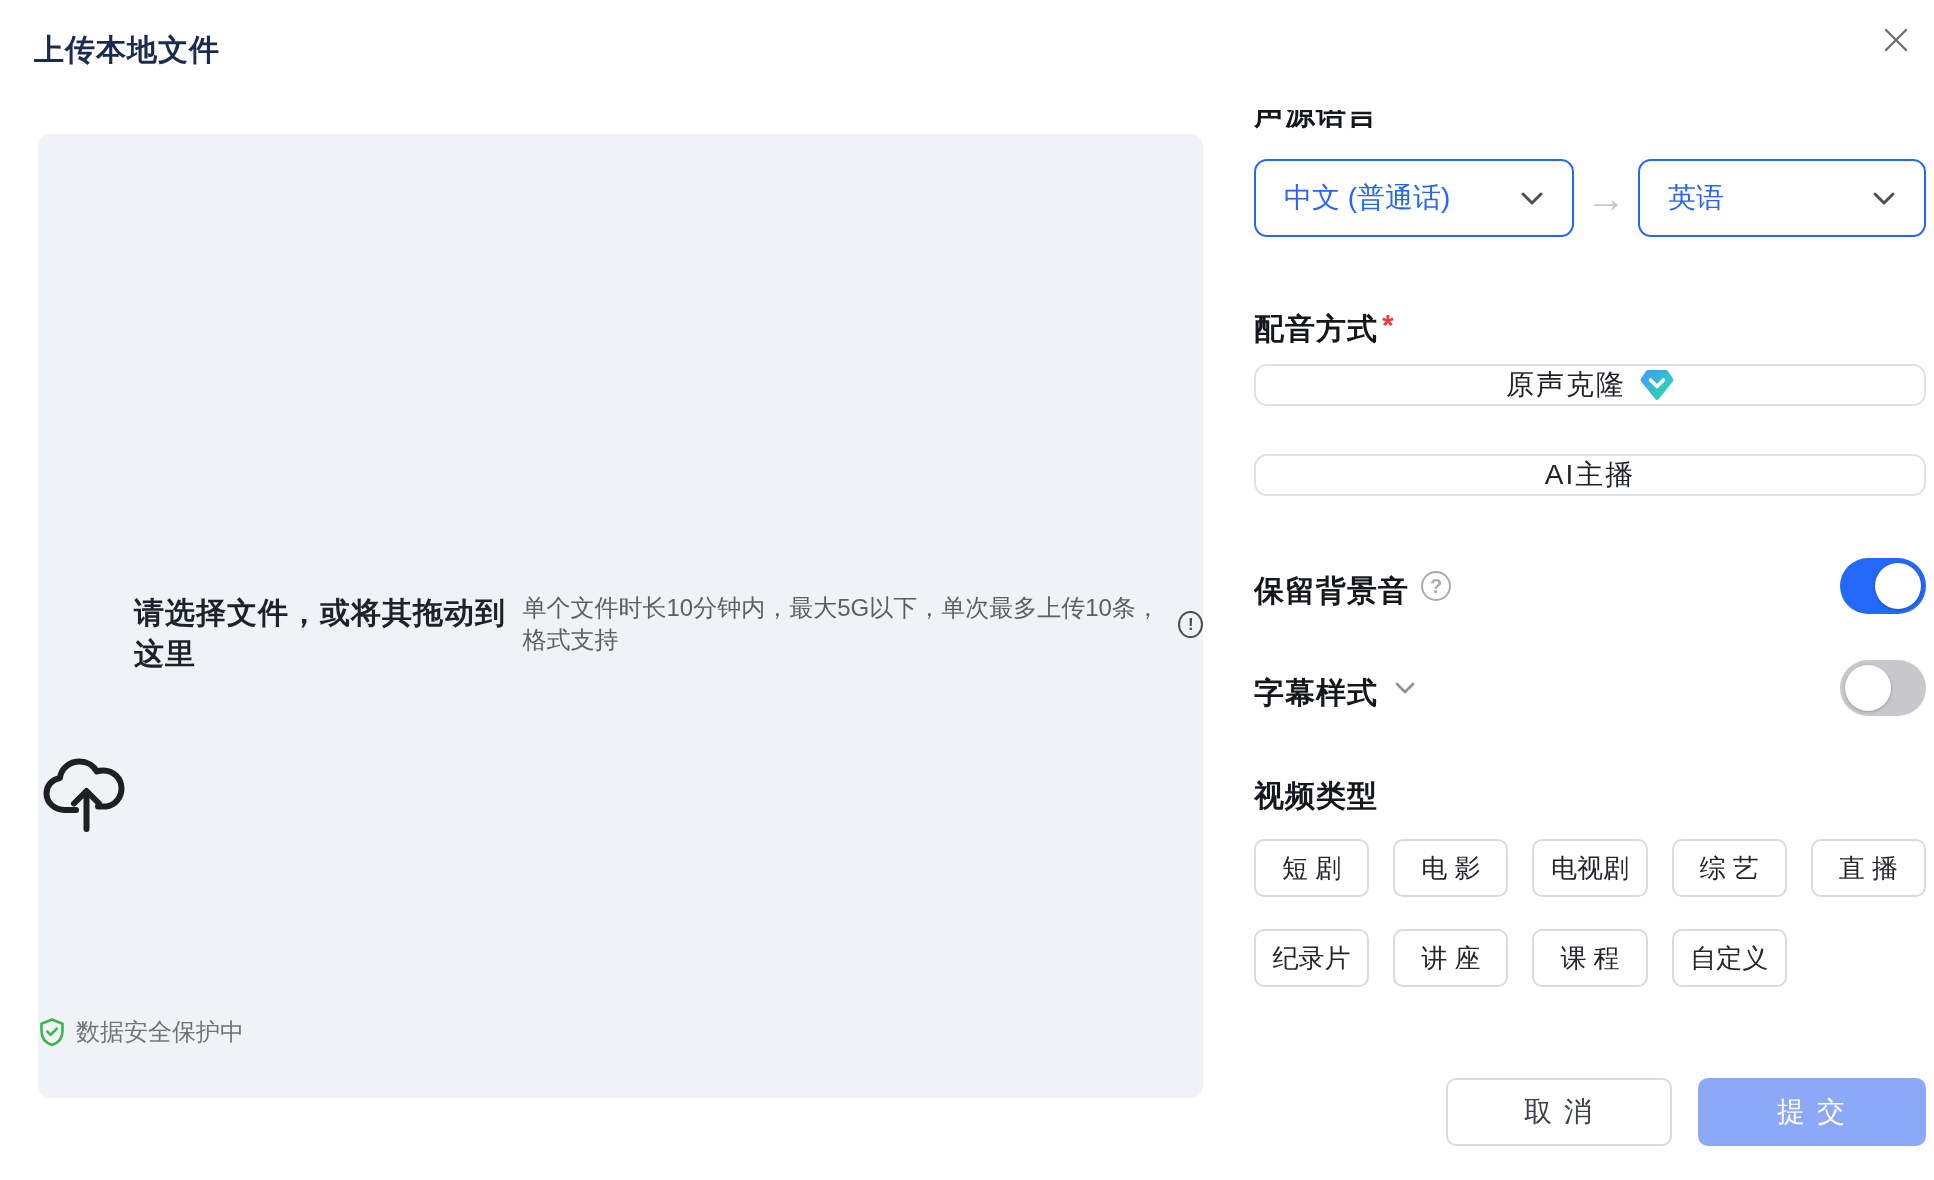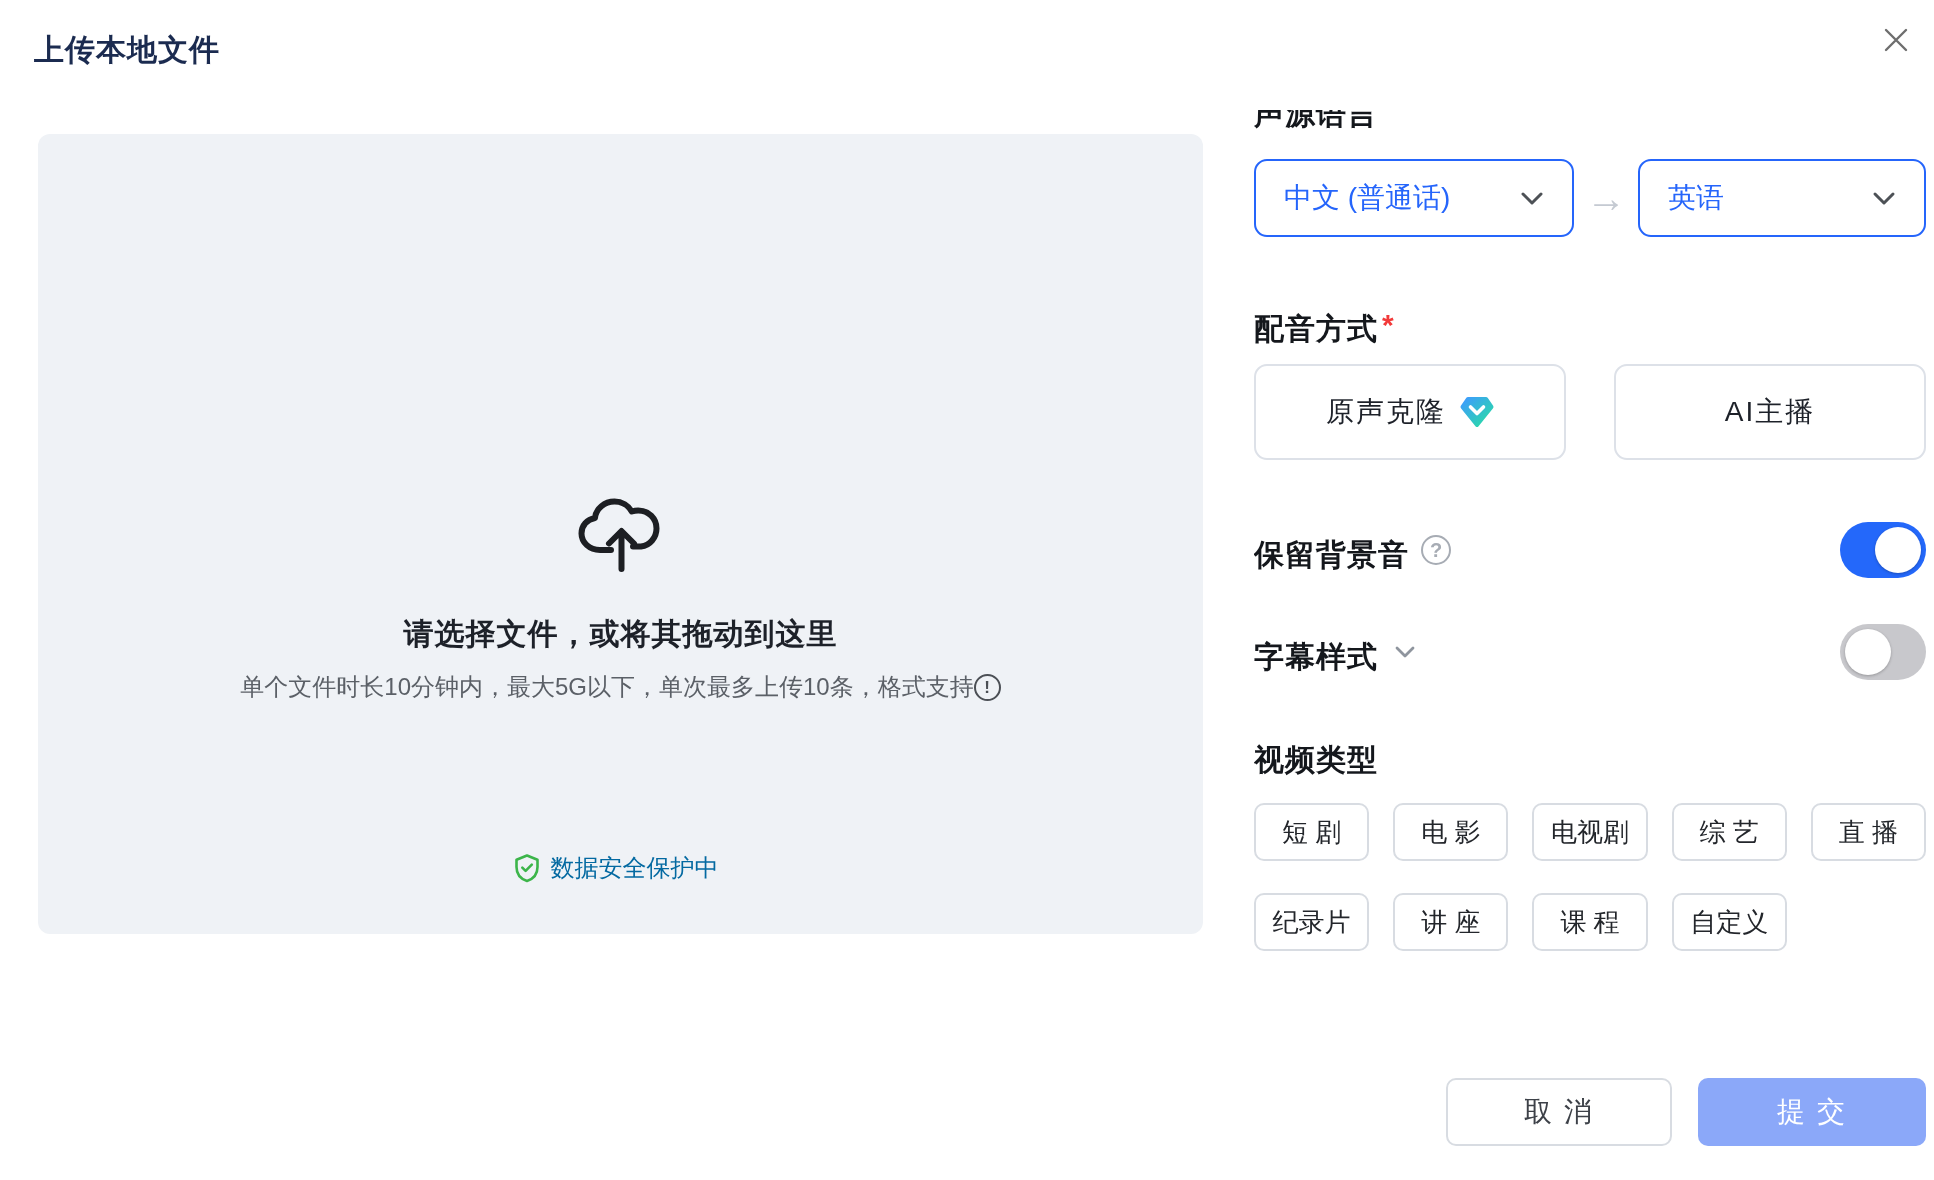--- a/index.html
+++ b/index.html
@@ -7,51 +7,51 @@
               font-family:"Liberation Sans","DejaVu Sans",sans-serif; }
   .root { position:relative; width:1934px; height:1180px; background:#fff; }
 
   
   .dlg-title { position:absolute; left:34px; top:30px; font-size:30px; font-weight:700;
                color:#1b2b50; letter-spacing:1px; }
   .close-btn { position:absolute; left:1876px; top:22px; width:40px; height:40px;
                display:flex; align-items:center; justify-content:center; cursor:pointer; }
 
   
-  .dropzone { position:absolute; left:38px; top:134px; width:1165px; height:800px;
-              background:#eff2f6; border-radius:12px; display:flex; flex-direction:column;
+  .dropzone { position:absolute; left:38px; top:134px; width:1165px; height:964px;
+              background:#eff2f6; border-radius:12px; display:flex; 
               align-items:center; }
   .cloud-wrap { margin-top:346px; }
   .dz-main { margin-top:36px; font-size:30px; font-weight:700; color:#1d2129; letter-spacing:1px; }
   .dz-hint { margin-top:16px; font-size:24px; color:#5b6067; display:flex; align-items:center; }
   .info-icon { width:27px; height:27px; border:2px solid #4b4f55; border-radius:50%;
                display:inline-flex; align-items:center; justify-content:center;
                font-size:17px; font-weight:700; color:#4b4f55; line-height:1; }
   .dz-security { position:absolute; bottom:50px; left:0; right:10px; display:flex;
-                 align-items:center; justify-content:center; gap:10px;
-                 font-size:24px; color:#0369a1; }
+                 align-items:center; justify-content:flex-start; gap:10px;
+                 font-size:24px; color:#737373; }
 
   
   .panel { position:absolute; left:1254px; top:110px; width:672px; height:1070px; overflow:hidden; }
   .sec-label { font-size:30px; font-weight:700; color:#14171c; letter-spacing:1px;margin-top:10px; }
   .lbl-clip { margin-top:-16px; }
 
   .lang-row { margin-top:24px; display:flex; align-items:center; }
   .select { height:78px; border:2px solid #2565fb; border-radius:13px; background:#fff;
             display:flex; align-items:center; padding:0 28px; cursor:pointer; }
   .select .sel-value { font-size:28px; color:#2565fb; }
   .select-src { width:320px; }
   .select-tgt { width:288px; }
   .sel-chevron { margin-left:auto; display:flex; }
   .lang-arrow { flex:1; text-align:center; font-size:40px; color:#c5cad2; }
 
   .field-label-row { margin-top:62px; display:flex; align-items:center; }
   .req-mark { color:#f23a3a; font-size:30px; font-weight:700; margin-left:4px; }
 
-  .dub-row { margin-top:14px; display:flex; gap:48px; }
+  .dub-row { margin-top:14px; display:flex; gap:48px;flex-direction:column; }
   .dub-btn { flex:1; height:96px; border:2px solid #dde1e8; border-radius:13px; background:#fff;
              display:flex; align-items:center; justify-content:center; gap:14px;
              font-size:28px; color:#1d2129; cursor:pointer; letter-spacing:2px; }
 
   .switch-row { margin-top:62px; display:flex; align-items:center; }
   .switch-row.second { margin-top:46px; }
   .switch-label-group { display:flex; align-items:center; gap:12px; }
   .help-icon { width:30px; height:30px; border:2px solid #a7acb4; border-radius:50%;
                display:inline-flex; align-items:center; justify-content:center;
                font-size:20px; font-weight:700; color:#a7acb4; }

